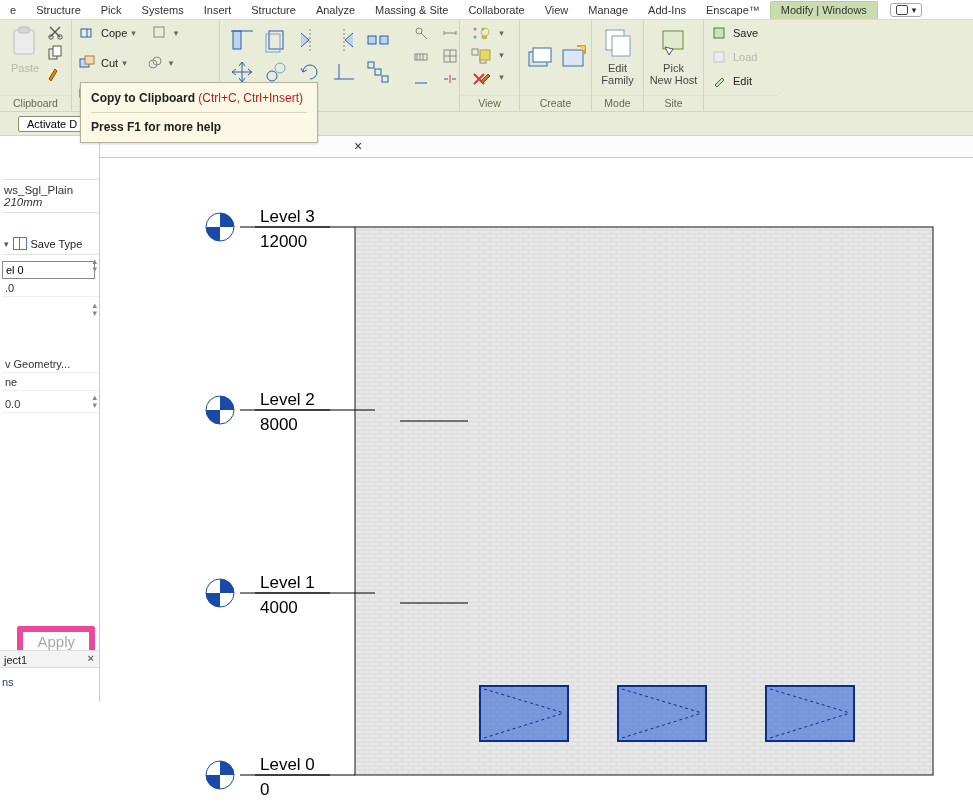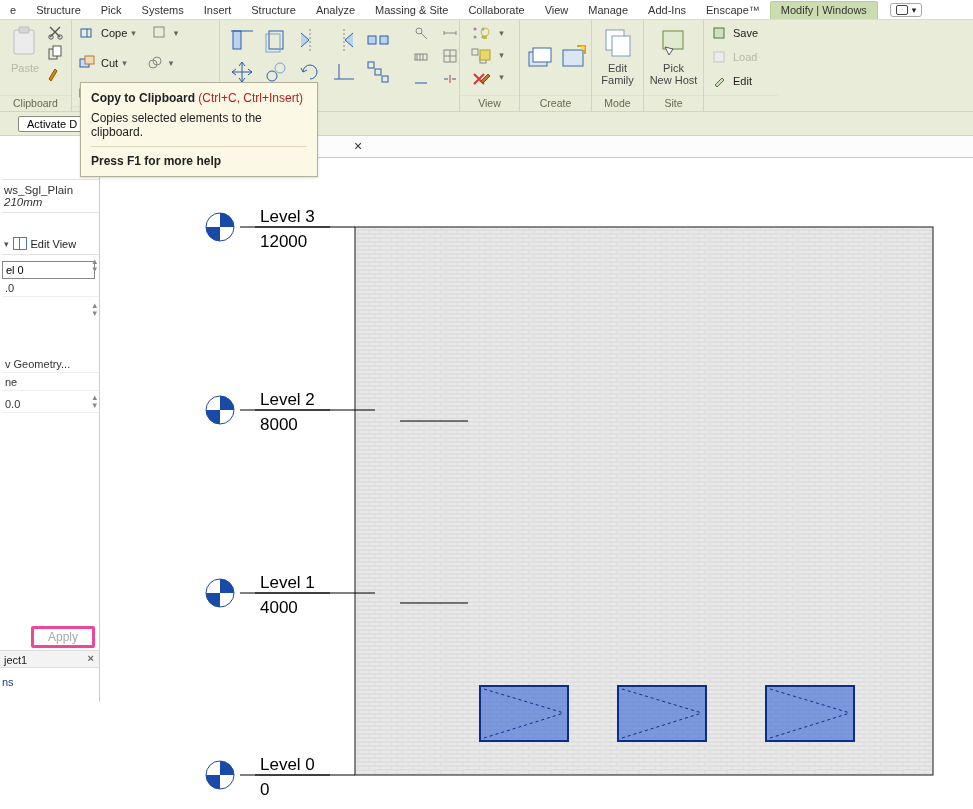--- a/index.html
+++ b/index.html
@@ -48,21 +48,21 @@
   .typeblock { border-top: 1px solid #e2e2e2; border-bottom: 1px solid #e2e2e2; padding: 4px 2px; font-size: 11.5px; color: #333; }
   .typeblock .name { white-space: nowrap; overflow: hidden; }
   .typeblock .dim { white-space: nowrap; overflow: hidden; font-style: italic; }
   .edit-type-row { display: flex; align-items: center; gap: 4px; padding: 4px 0 4px 2px; border-bottom: 1px solid #e2e2e2; }
   .edit-type-row .boxicon { width: 14px; height: 13px; border: 1px solid #4a77c9; display: flex; }
   .edit-type-row .boxicon::before, .edit-type-row .boxicon::after { content:""; flex:1; }
   .edit-type-row .boxicon::before { border-right:1px solid #4a77c9; }
   .prop-input { border: 1px solid #888; height: 18px; width: 96%; padding: 0 3px; background: #fff; font: inherit; }
   .prop-ro { height: 18px; line-height: 18px; border-bottom: 1px solid #eee; padding-left: 3px; color: #333; }
   .scroll-arrows { position: absolute; right: 2px; display: flex; flex-direction: column; color: #888; font-size: 9px; line-height: 8px; }
-  .apply-btn { position: absolute; right: 4px; top: 490px; padding: 1px 14px; background: #fff; border: 3px solid #ec4899; color: #a8a8a8; font-size: 12px; border-radius: 2px; }
+  .apply-btn { position: absolute; right: 4px; top: 490px; padding: 1px 14px; background: #fff; border: 6px solid #ec4899; color: #a8a8a8; font-size: 15px; border-radius: 2px; }
   .proj-header { position: absolute; top: 514px; left: 0; right: 0; height: 18px; background: #f3f3f3; padding-left: 4px; line-height: 18px; border-top: 1px solid #ddd; border-bottom: 1px solid #ddd; }
   .proj-close { position: absolute; right: 5px; top: 516px; font-weight: bold; color: #666; }
 
   
   .canvas-wrap { position: absolute; left: 100px; top: 136px; right: 0; bottom: 0; background: #fff; }
   .doc-tab-strip { height: 22px; border-bottom: 1px solid #c9c9c9; background: #fcfcfc; }
   .doc-tab-strip .x { position: absolute; left: 250px; top: 2px; padding: 0 4px; color: #333; font-size: 14px; }
 
   .viewport { position: absolute; left: 0; top: 22px; right: 0; bottom: 0; background: #fff; }
   .viewport svg { width: 100%; height: 100%; }
@@ -422,39 +422,38 @@
           </span>
         <span>Edit</span>
       </div>
     </div>
     <div class="group-label">&nbsp;</div>
   </div>
 </div>
 
 <div class="tooltip">
   <div><b>Copy to Clipboard</b> <span class="shortcut">(Ctrl+C, Ctrl+Insert)</span></div>
-  <div style="margin-top:6px">Copies selected elements to the clipboard.</div>
   <hr>
   <div><b>Press F1 for more help</b></div>
 </div>
 
 <div class="underbar">
   <button class="activate-btn">Activate D</button>
 </div>
 
 <div class="leftcol">
   <div class="pad">
     <div class="typeblock" style="margin-top:40px">
       <div class="name">ws_Sgl_Plain</div>
       <div class="dim">210mm</div>
     </div>
     <div class="edit-type-row" style="margin-top:20px">
       <span style="font-size:9px;color:#555">▾</span>
       <span class="boxicon"></span>
-      <span>Edit View</span>
+      <span>Save Type</span>
     </div>
     <div style="position:relative;margin-top:6px">
       <div class="scroll-arrows" style="top:-4px">
           <span>▴</span>
           <span>▾</span>
         </div>
     </div>
     <input class="prop-input" value="el 0" style="">
     <div class="prop-ro">.0</div>
     <div style="position:relative;margin-top:4px">

